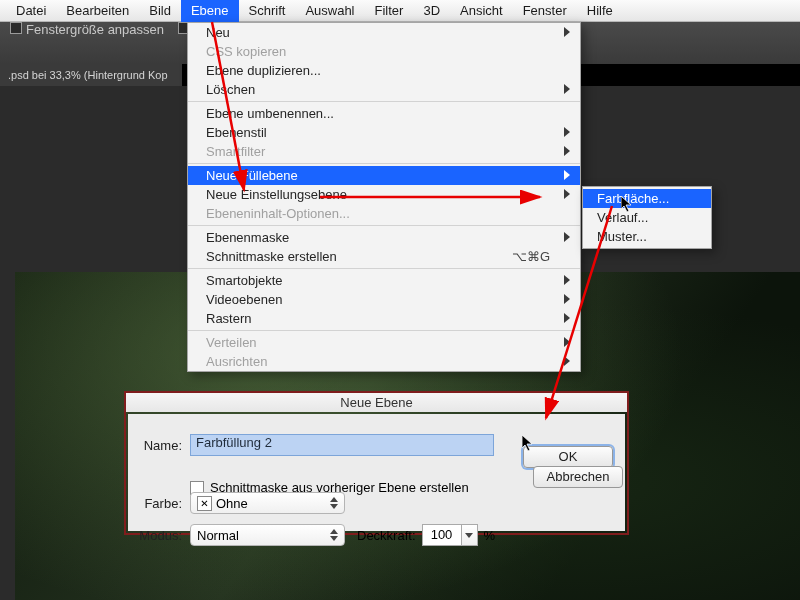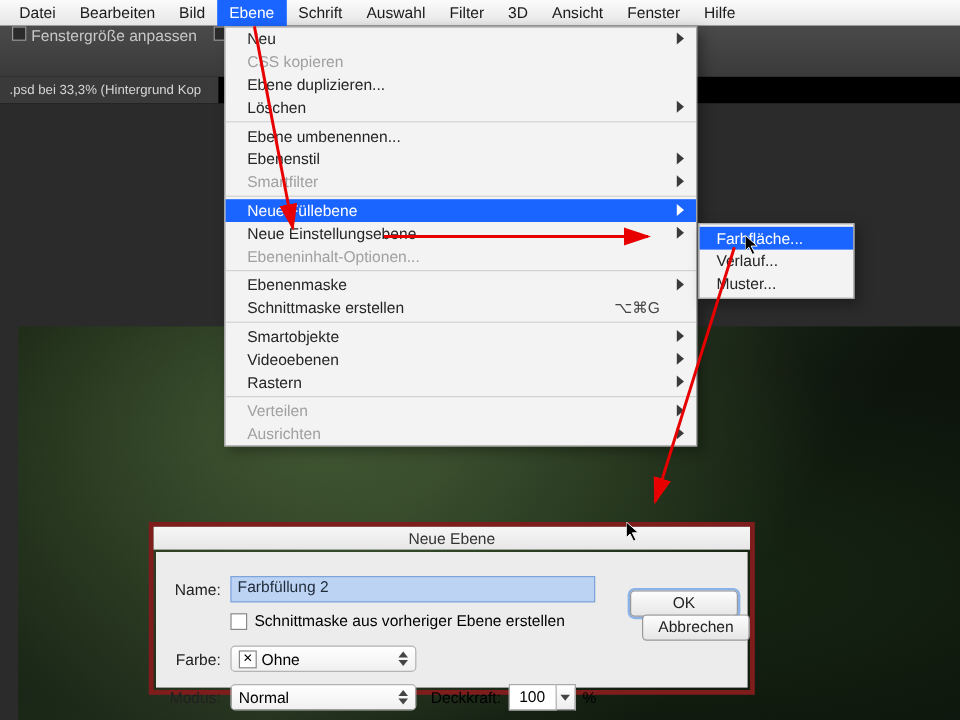--- a/index.html
+++ b/index.html
@@ -36,21 +36,21 @@
     
     .submenu { position:absolute; left:582px; top:186px; width:130px; background:#f3f3f3; border:1px solid #a5a5a5; box-shadow:4px 4px 10px rgba(0,0,0,.35); padding:2px 0;}
     .subitem { height:19px; line-height:19px; padding:0 14px; color:#252525; }
     .subitem.sel { background:#1a64ff; color:#fff; }
 
     
     .cursor { position:absolute; width:12px; height:17px; pointer-events:none; }
     .cursor svg{display:block;}
 
     
-    .dlgwrap { position:absolute; left:124px; top:391px; width:505px; height:144px; border:4px solid #7f1d1d;margin-top:44px; }
+    .dlgwrap { position:absolute; left:124px; top:391px; width:505px; height:144px; border:2px solid #7f1d1d; }
     .dlgwrap .ttl { height:19px; background:linear-gradient(#f6f6f6,#e7e7e7); text-align:center; line-height:19px; color:#333; font-weight:500; }
     .dlgbody { position:absolute; left:2px; right:2px; top:21px; bottom:2px; background:#ececec; }
     .dlgrow { position:absolute; display:flex; align-items:center; }
     .lbl { width:52px; text-align:right; margin-right:8px; color:#212121; }
     .txt { height:22px; border:1px solid #7da5d9; background:#fff; padding:0 5px; color:#1f2b3a; }
     .txt.selected { background:#bcd3f3; }
     .chkbox { width:14px; height:14px; border:1px solid #888; background:#fff; margin-right:6px;}
     .combo { height:22px; border:1px solid #b4b4b4; background:linear-gradient(#fff,#f0f0f0); border-radius:4px; display:flex; align-items:center; padding:0 6px; position:relative;}
     .combo .tri { position:absolute; right:6px; top:4px; display:flex; flex-direction:column; gap:2px;}
     .combo .tri span{width:0;height:0;border-left:4px solid transparent;border-right:4px solid transparent;}
@@ -137,21 +137,21 @@
 
 <div class="dlgwrap">
   <div class="ttl">Neue Ebene</div>
   <div class="dlgbody">
 
     <div class="dlgrow" style="left:2px; top:20px;">
       <span class="lbl">Name:</span>
       <div class="txt selected" style="width:304px;">Farbfüllung 2</div>
     </div>
 
-    <div class="dlgrow" style="left:62px; top:50px;">
+    <div class="dlgrow" style="left:62px; top:66px;">
       <span class="chkbox"></span>
       <span>Schnittmaske aus vorheriger Ebene erstellen</span>
     </div>
 
     <div class="dlgrow" style="left:2px; top:78px;justify-content:flex-end;">
       <span class="lbl">Farbe:</span>
       <div class="combo" style="width:155px;">
         <span class="xmark">✕</span>
         <span>Ohne</span>
         <span class="tri">

